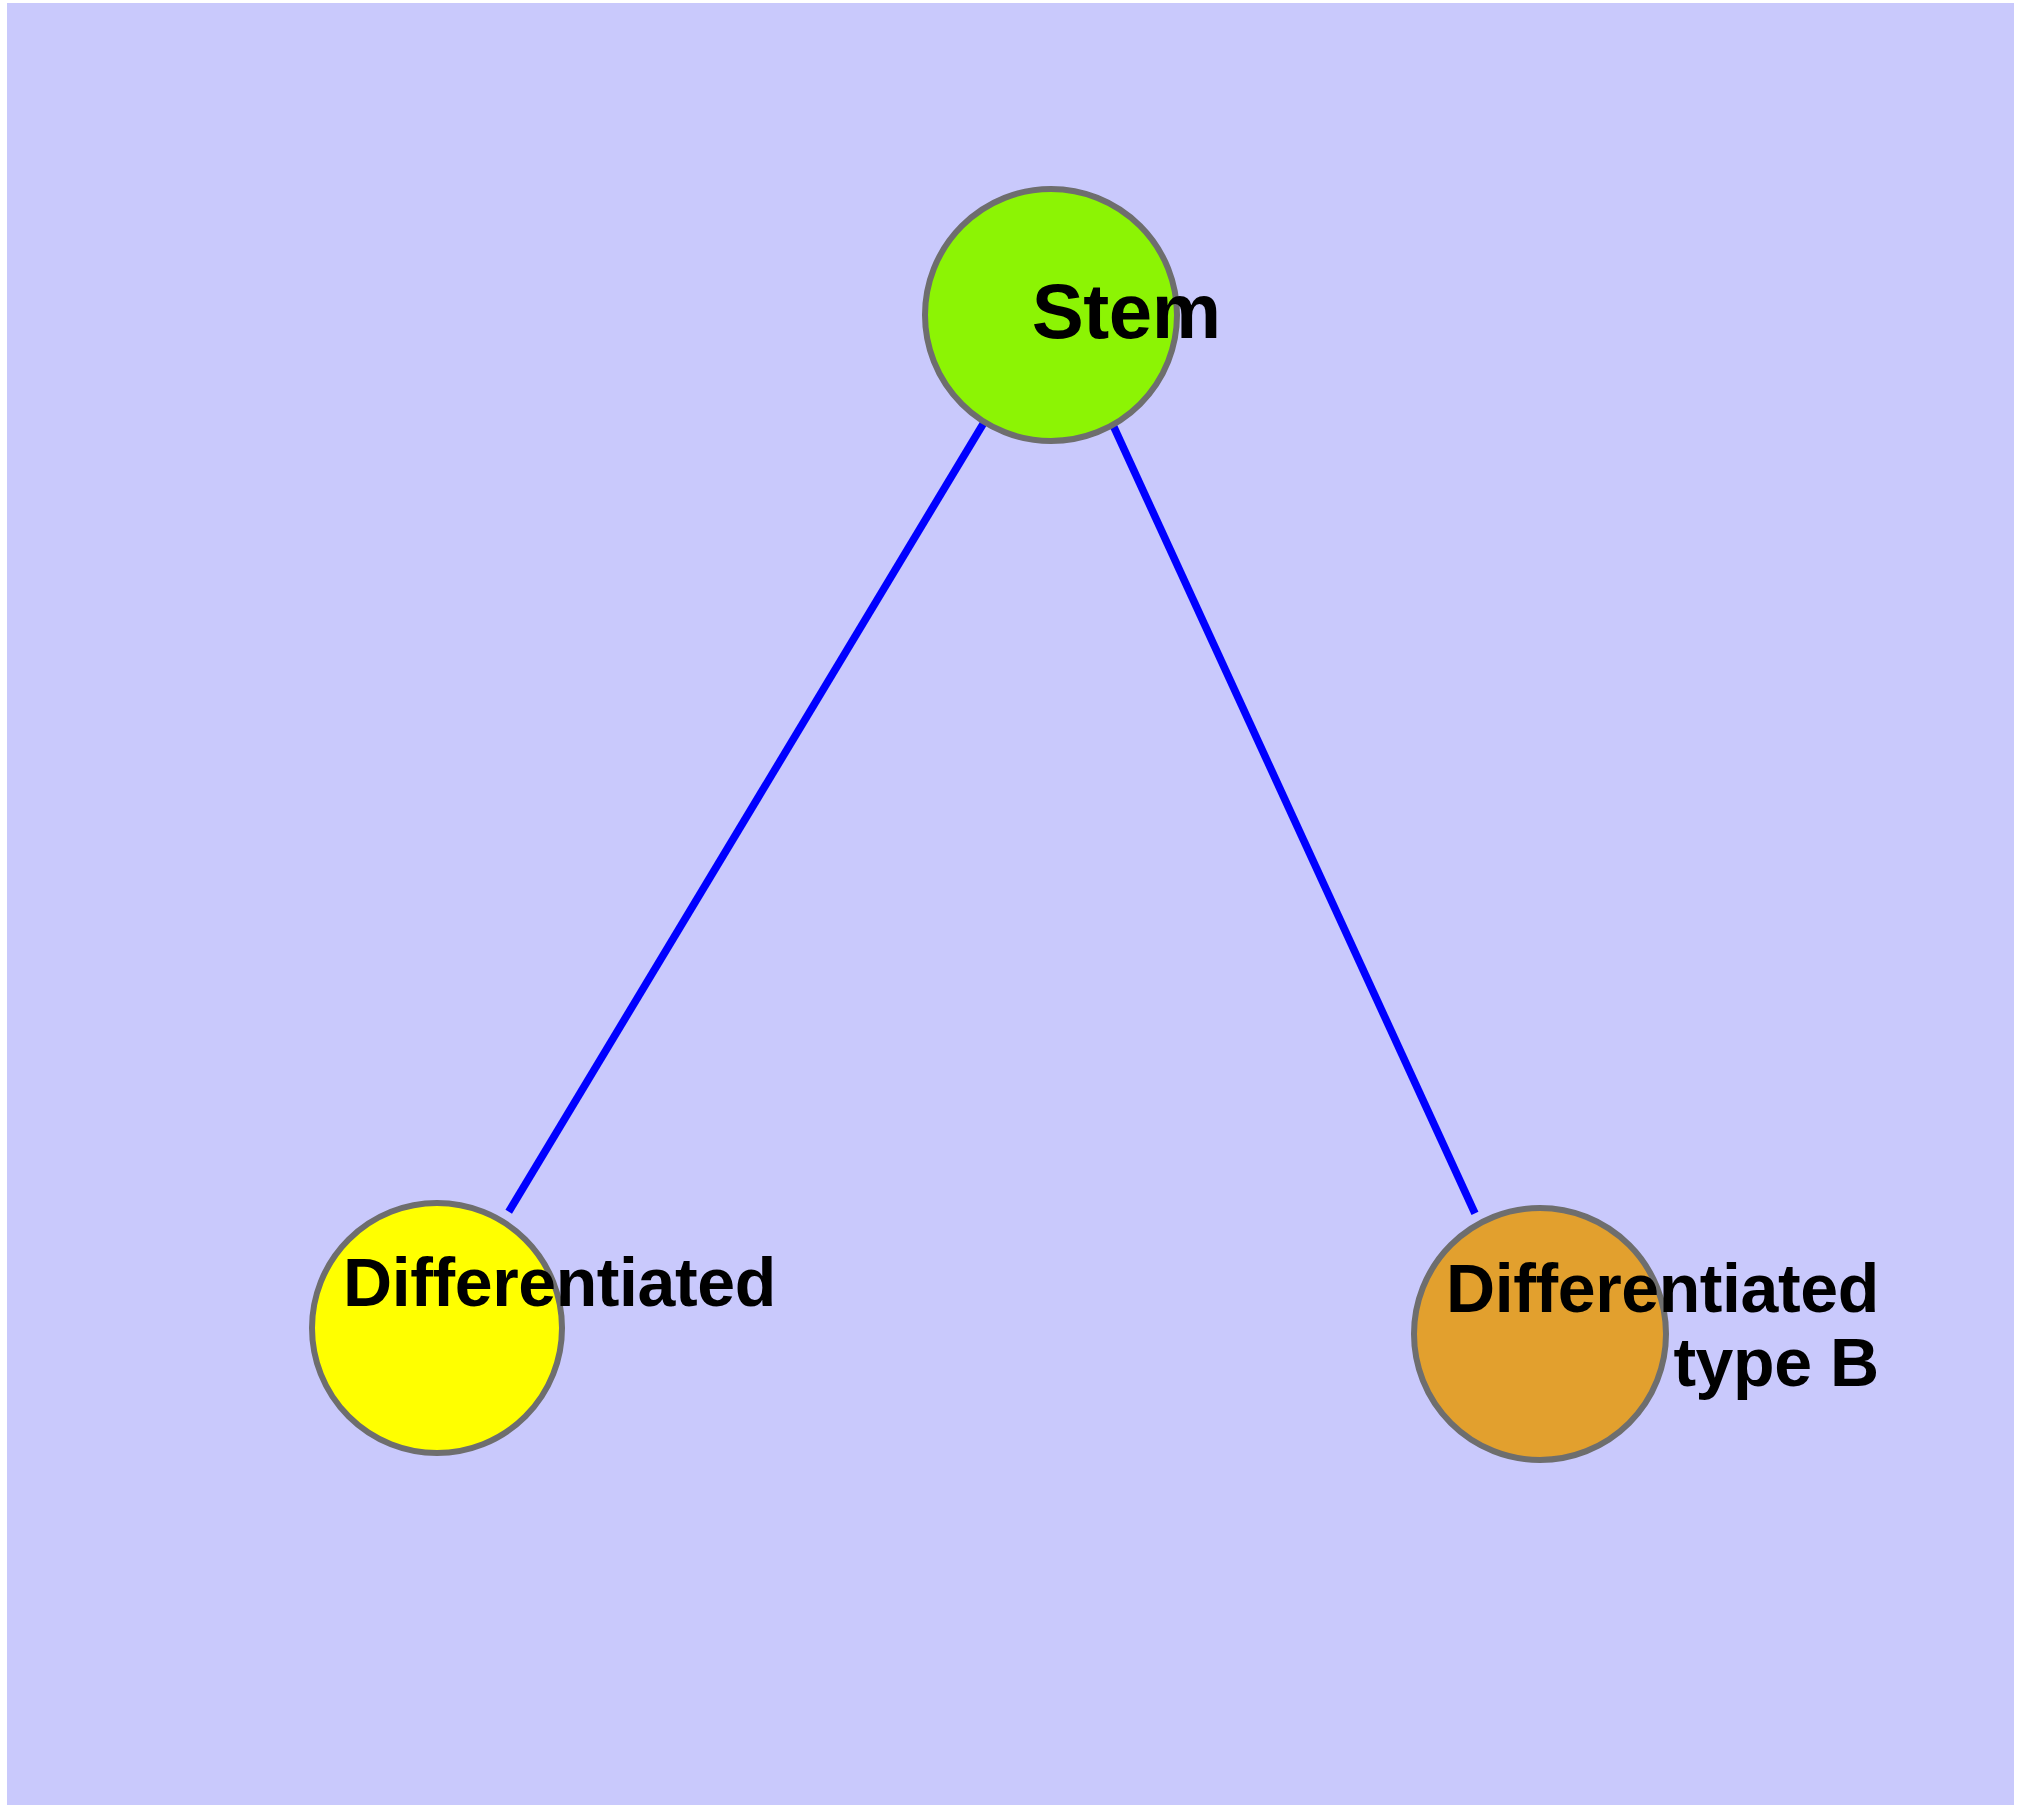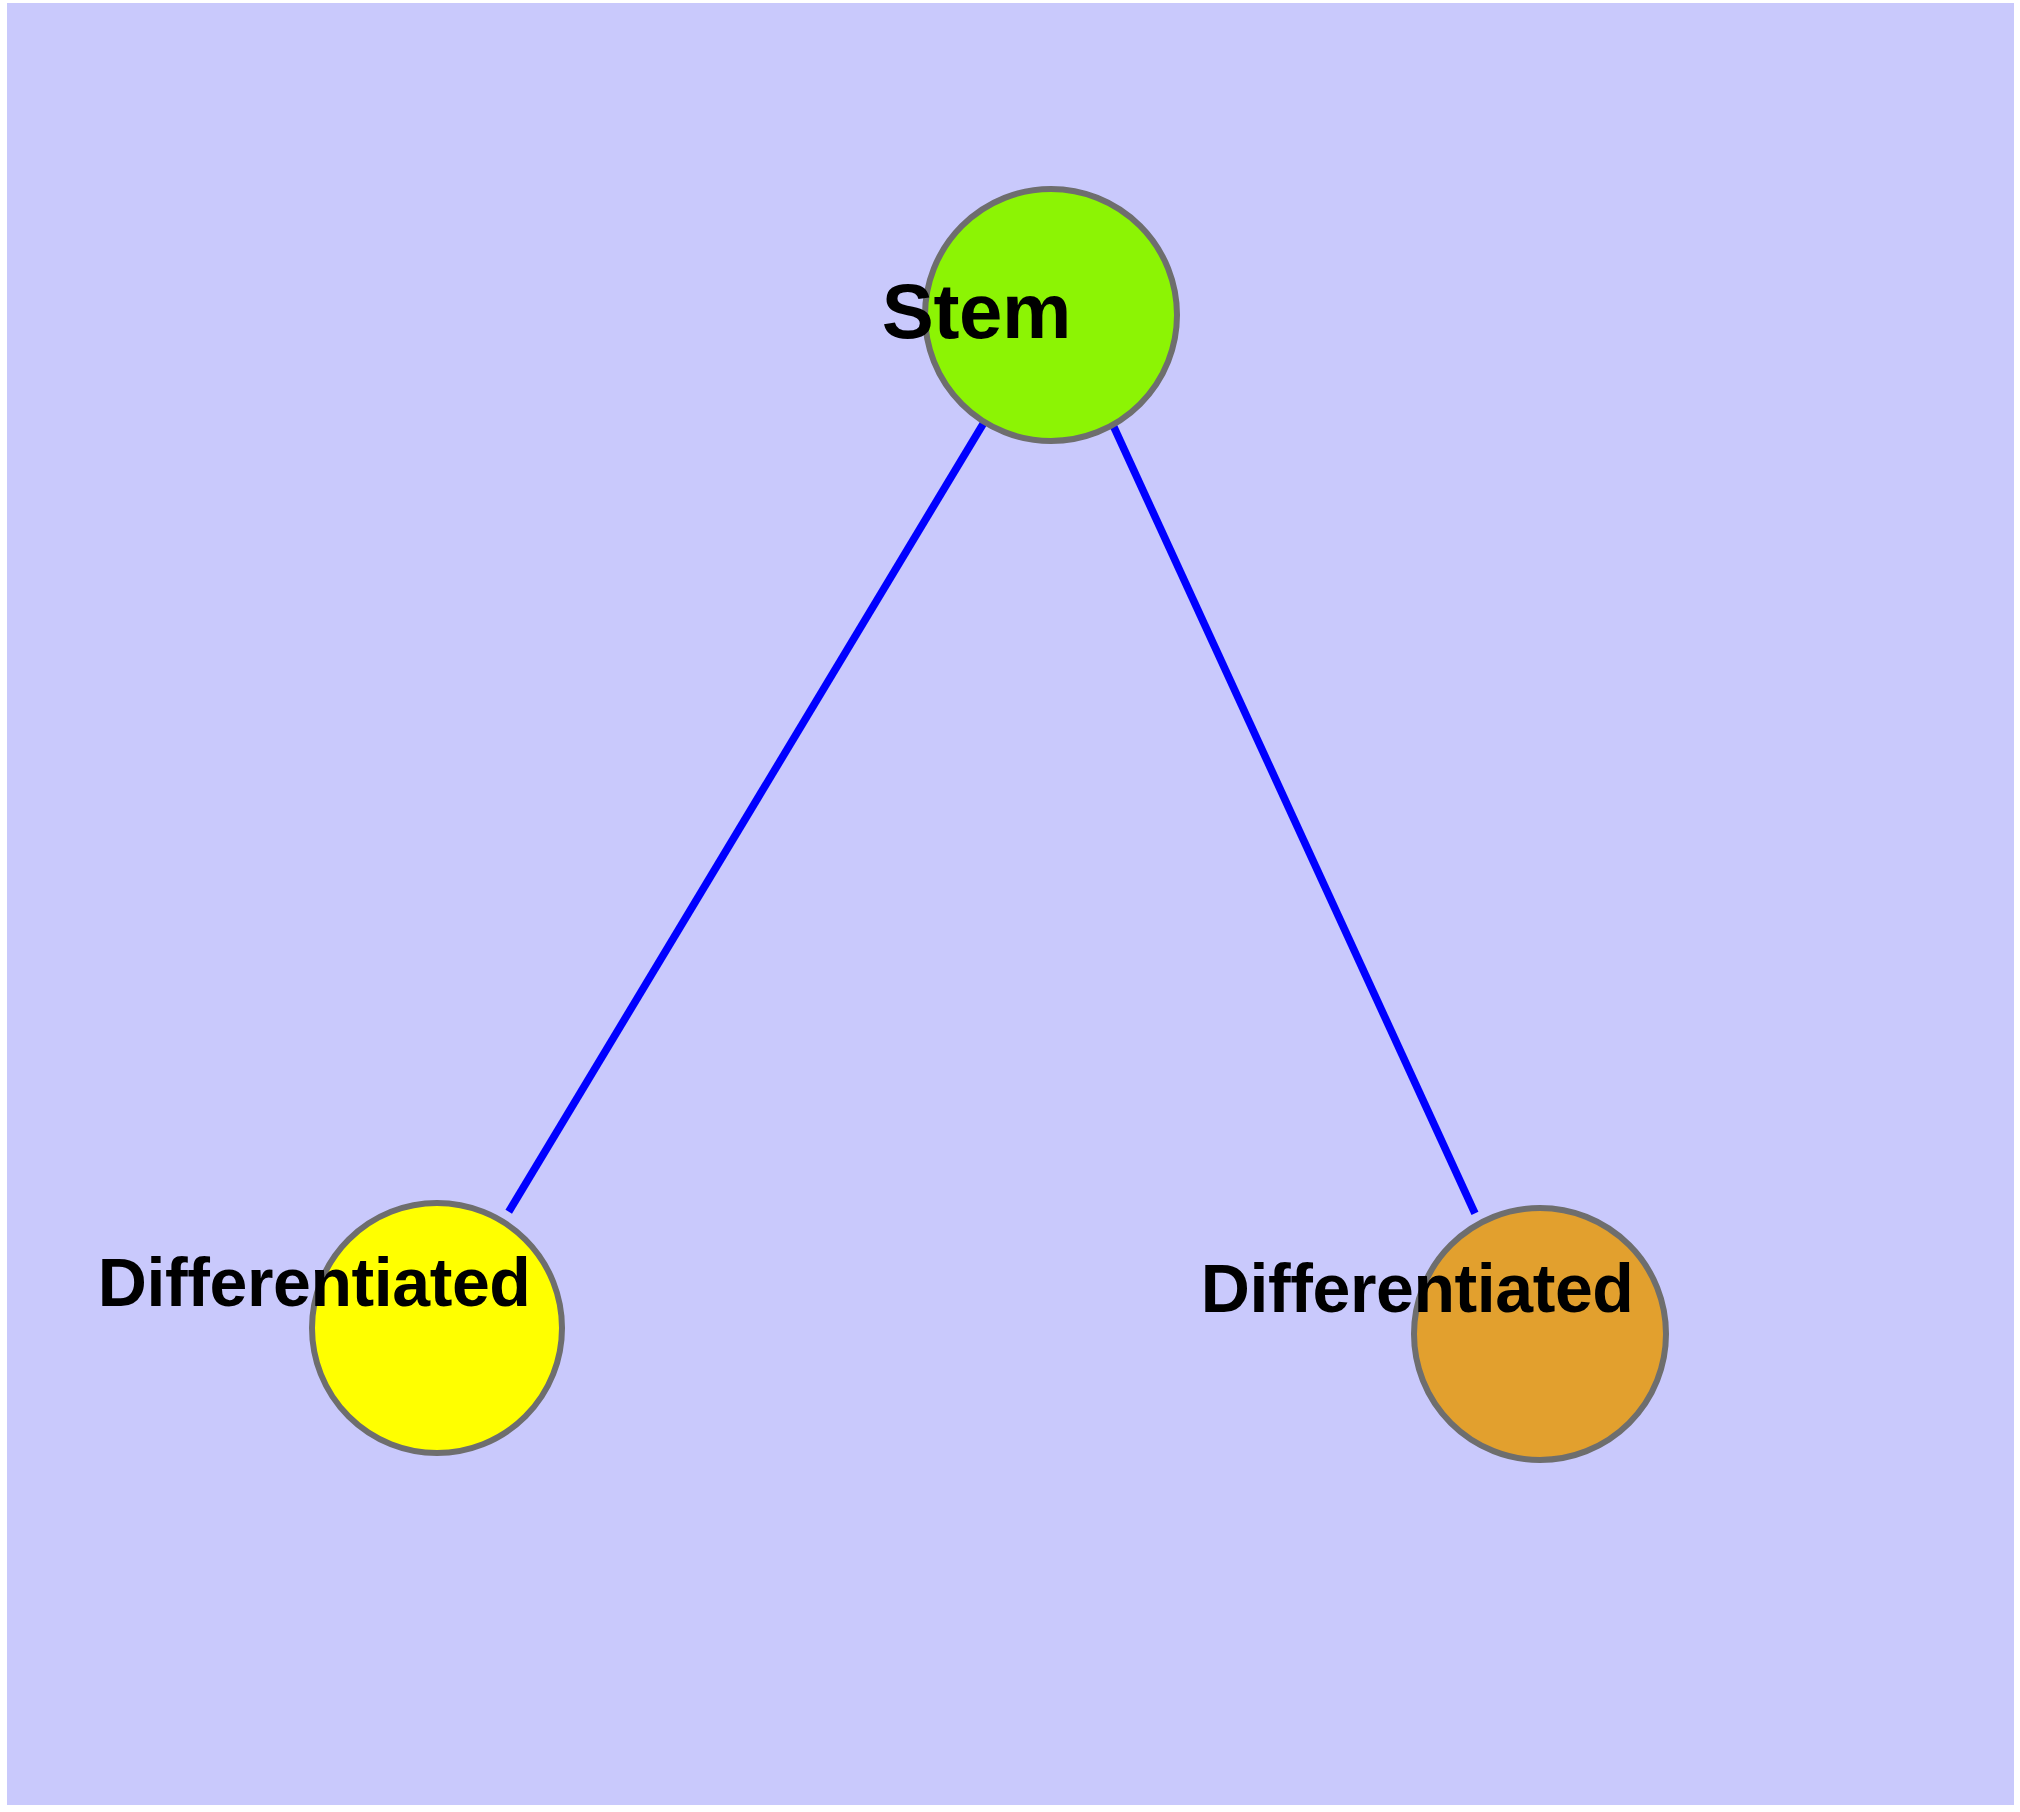--- a/index.html
+++ b/index.html
@@ -31,21 +31,21 @@
   .node {
     position: absolute;
     border-radius: 50%;
     border: 6px solid #6e6e6e;
     box-sizing: border-box;
   }
   .node-label {
     position: absolute;
     color: #000000;
     font-weight: bold;
-    text-align: left;
+    text-align: right;
     line-height: 1.08;
     white-space: nowrap;
     letter-spacing: -0.4px;
   }
 </style>
 </head>
 <body>
 
 <div id="graph-canvas" style="background: rgb(201, 201, 252);">
 
@@ -63,16 +63,17 @@
   <div class="node-label" id="label-stem" style="left: 875px; top: 266px; width: 339px; font-size: 78px; color: rgb(0, 0, 0);">
     <span>Stem</span>
   </div>
 
   <div class="node-label" id="label-diff-a" style="left: 91px; top: 1243px; width: 678px; font-size: 68px; color: rgb(0, 0, 0);">
     <div>Differentiated</div>
   </div>
 
   <div class="node-label" id="label-diff-b" style="left: 1194px; top: 1249px; width: 678px; font-size: 68px; color: rgb(0, 0, 0);">
     <div>Differentiated</div>
+    <div>type B</div>
   </div>
 
 </div>
 
 
 </body></html>

